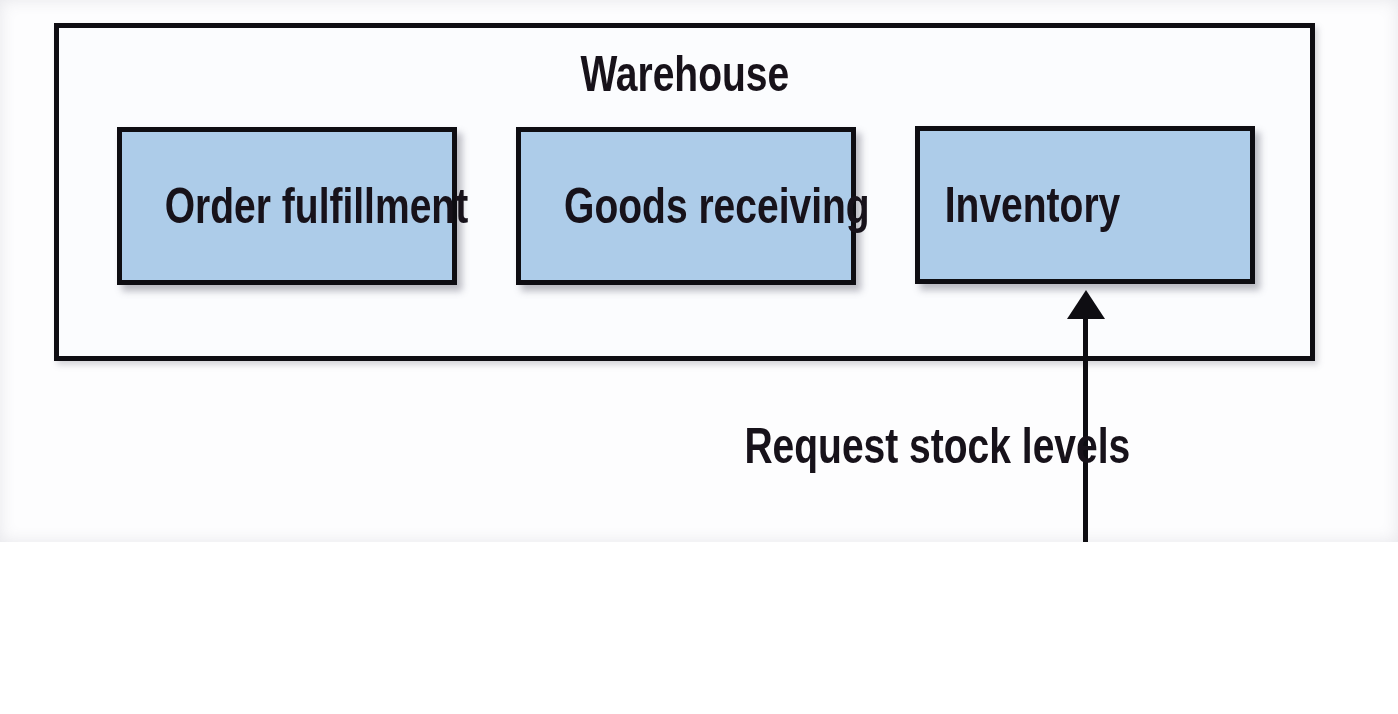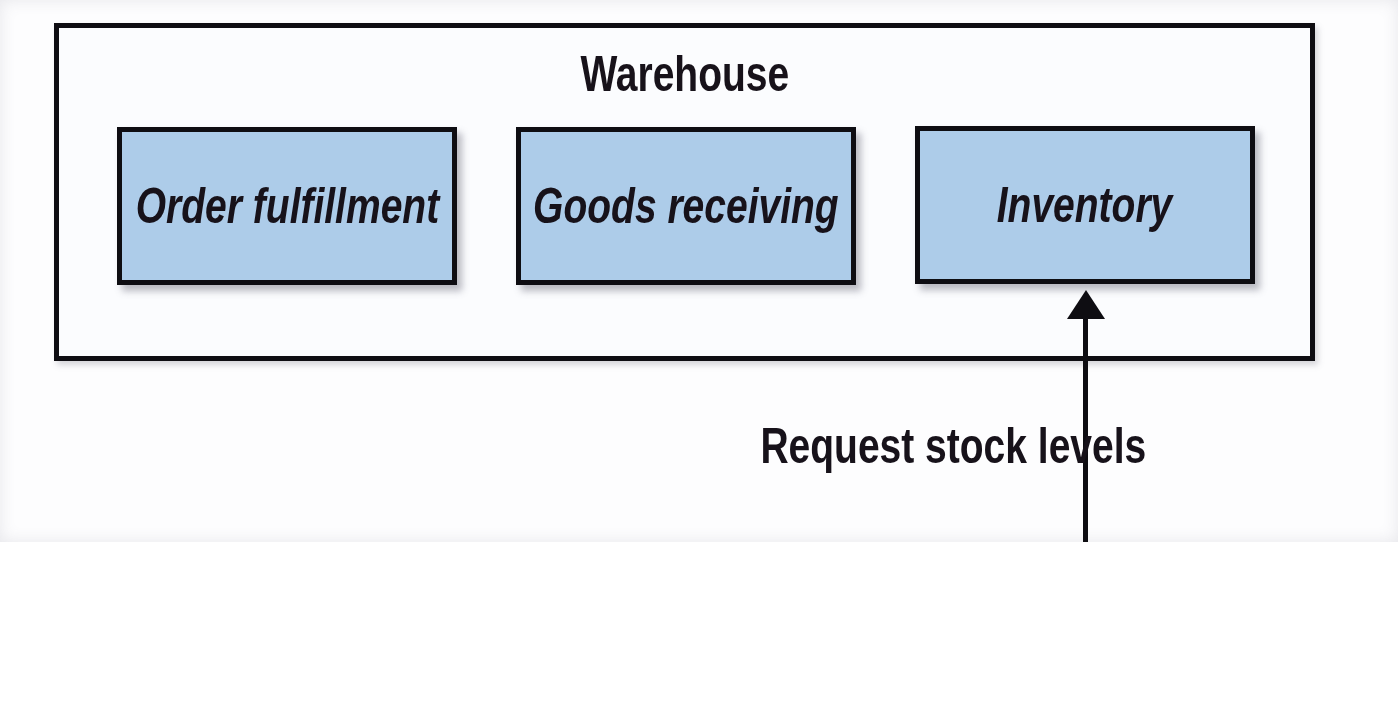--- a/index.html
+++ b/index.html
@@ -41,22 +41,20 @@
   
   .node {
     position: absolute;
     width: 330px;
     height: 148px;
     background: #adcce9;
     border: 5px solid #0e0d12;
     box-shadow: 5px 6px 7px rgba(105, 105, 120, 0.45);
     display: flex;
     align-items: center;
-    justify-content: center;
-    font-style: italic;
   }
   .node-label, .group-title > span, .edge-label > span {
     display: inline-block;
     transform: scaleX(0.78);
     transform-origin: center center;
     white-space: nowrap;
   }
   .node-label {
     font-size: 50px;
     font-weight: bold;
@@ -88,21 +86,21 @@
     left: 1067px;
     top: 290px;
     width: 0;
     height: 0;
     border-left: 19px solid transparent;
     border-right: 19px solid transparent;
     border-bottom: 29px solid #0e0d12;
   }
   .edge-label {
     position: absolute;
-    left: 706px;
+    left: 690px;
     top: 420px;
     width: 400px;
     text-align: left;
     font-size: 50px;
     font-weight: bold;
     color: #17121a;
     line-height: 52px;
   }
 </style>
 </head>

